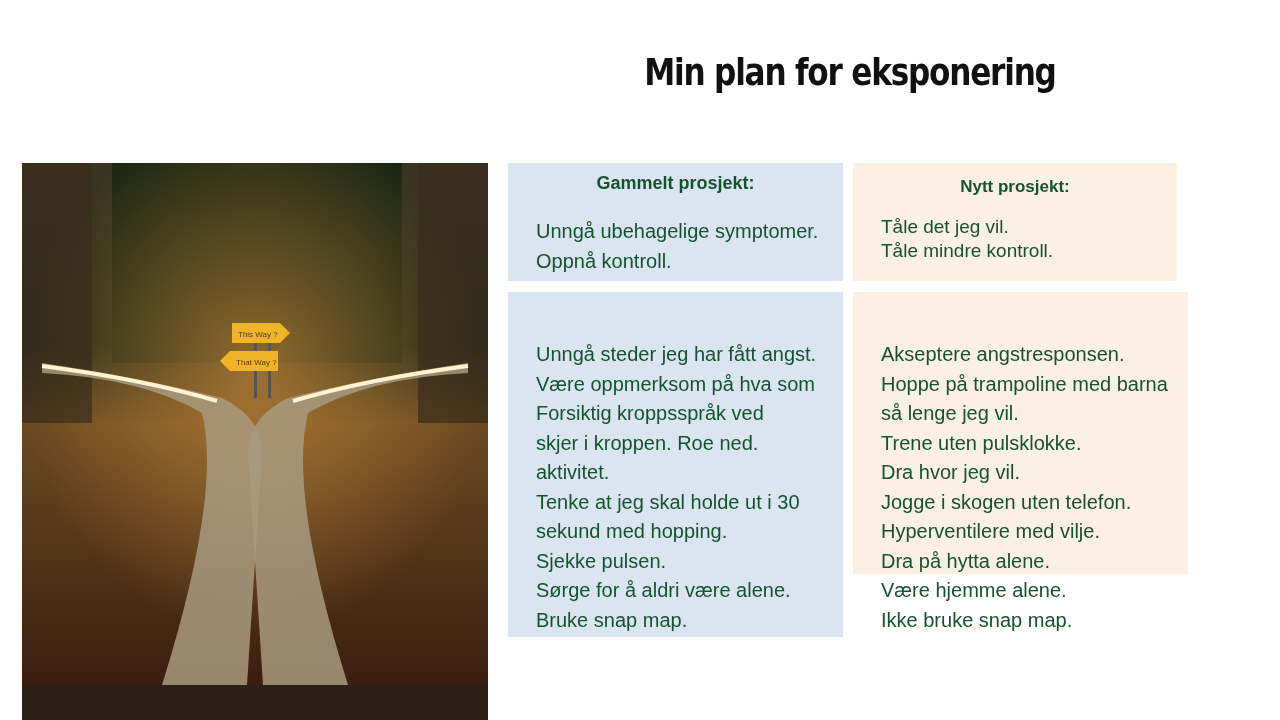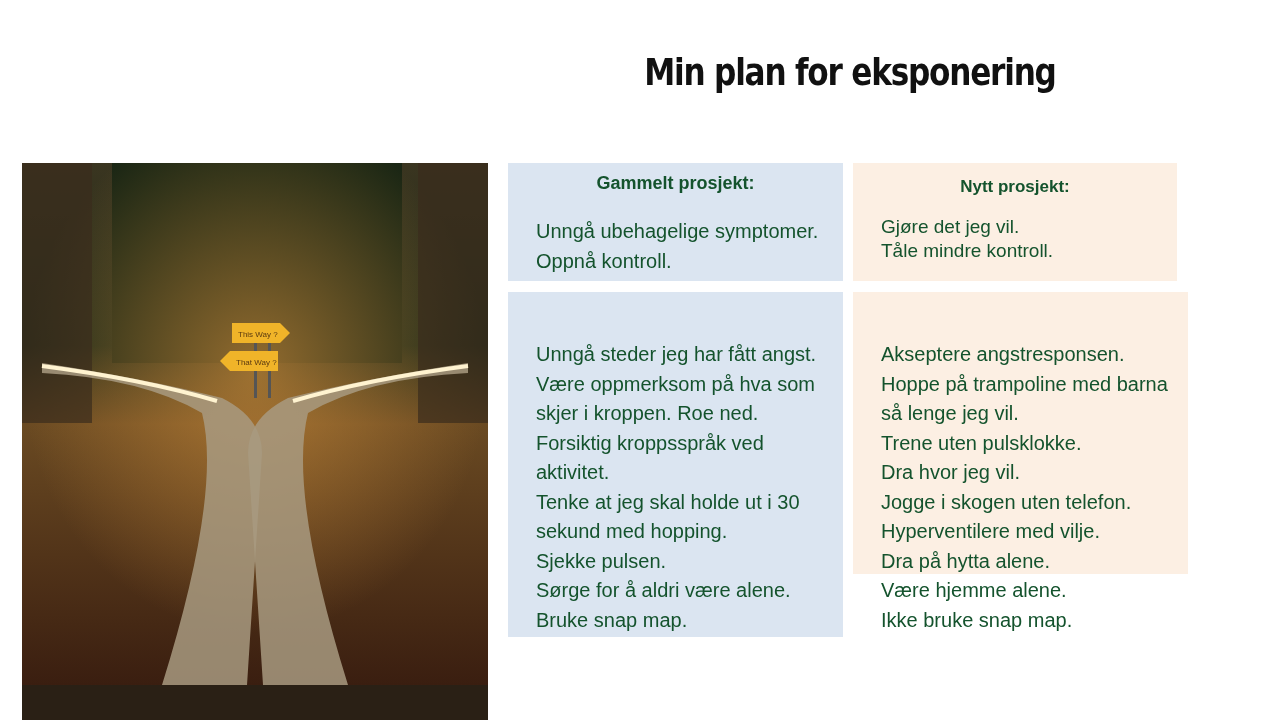--- a/index.html
+++ b/index.html
@@ -66,31 +66,31 @@
   <div class="head">Gammelt prosjekt:</div>
   <div class="lines">
     <div class="line">Unngå ubehagelige symptomer.</div>
     <div class="line">Oppnå kontroll.</div>
   </div>
 </div>
 
 <div class="cell peach c2">
   <div class="head">Nytt prosjekt:</div>
   <div class="lines">
-    <div class="line">Gjøre det jeg vil.</div>
+    <div class="line">Tåle det jeg vil.</div>
     <div class="line">Tåle mindre kontroll.</div>
   </div>
 </div>
 
 <div class="cell blue c3">
   <div class="lines">
     <div class="line">Unngå steder jeg har fått angst.</div>
     <div class="line">Være oppmerksom på hva som</div>
+    <div class="line">Forsiktig kroppsspråk ved</div>
     <div class="line">skjer i kroppen. Roe ned.</div>
-    <div class="line">Forsiktig kroppsspråk ved</div>
     <div class="line">aktivitet.</div>
     <div class="line">Tenke at jeg skal holde ut i 30</div>
     <div class="line">sekund med hopping.</div>
     <div class="line">Sjekke pulsen.</div>
     <div class="line">Sørge for å aldri være alene.</div>
     <div class="line">Bruke snap map.</div>
   </div>
 </div>
 
 <div class="cell peach c4">

